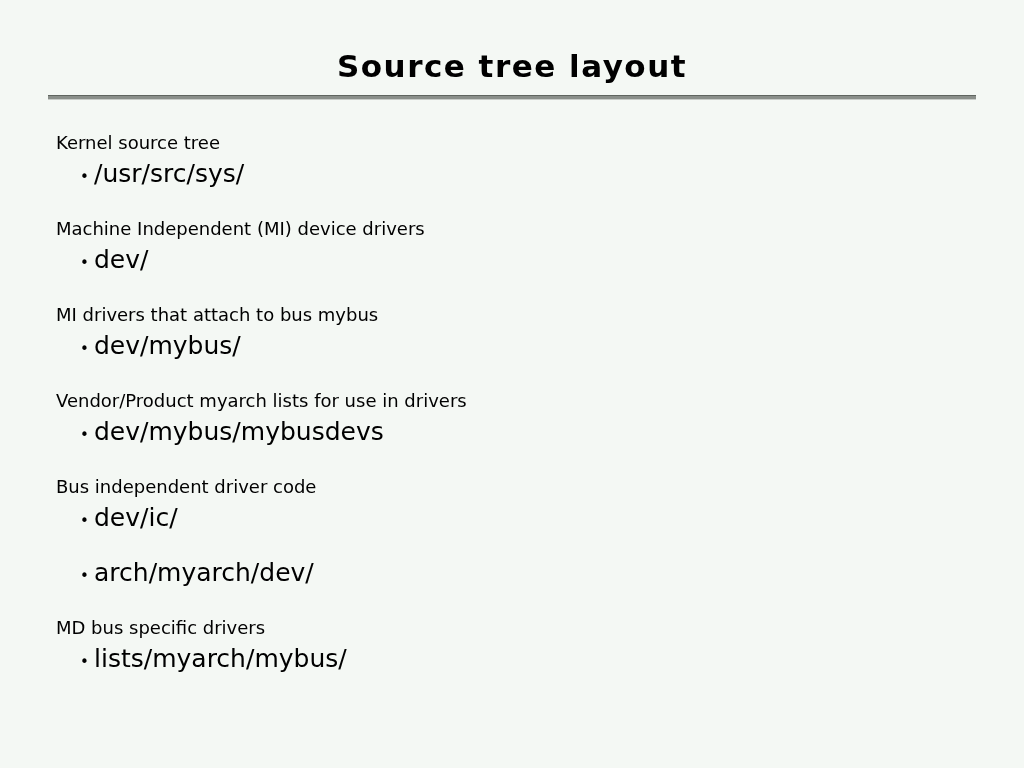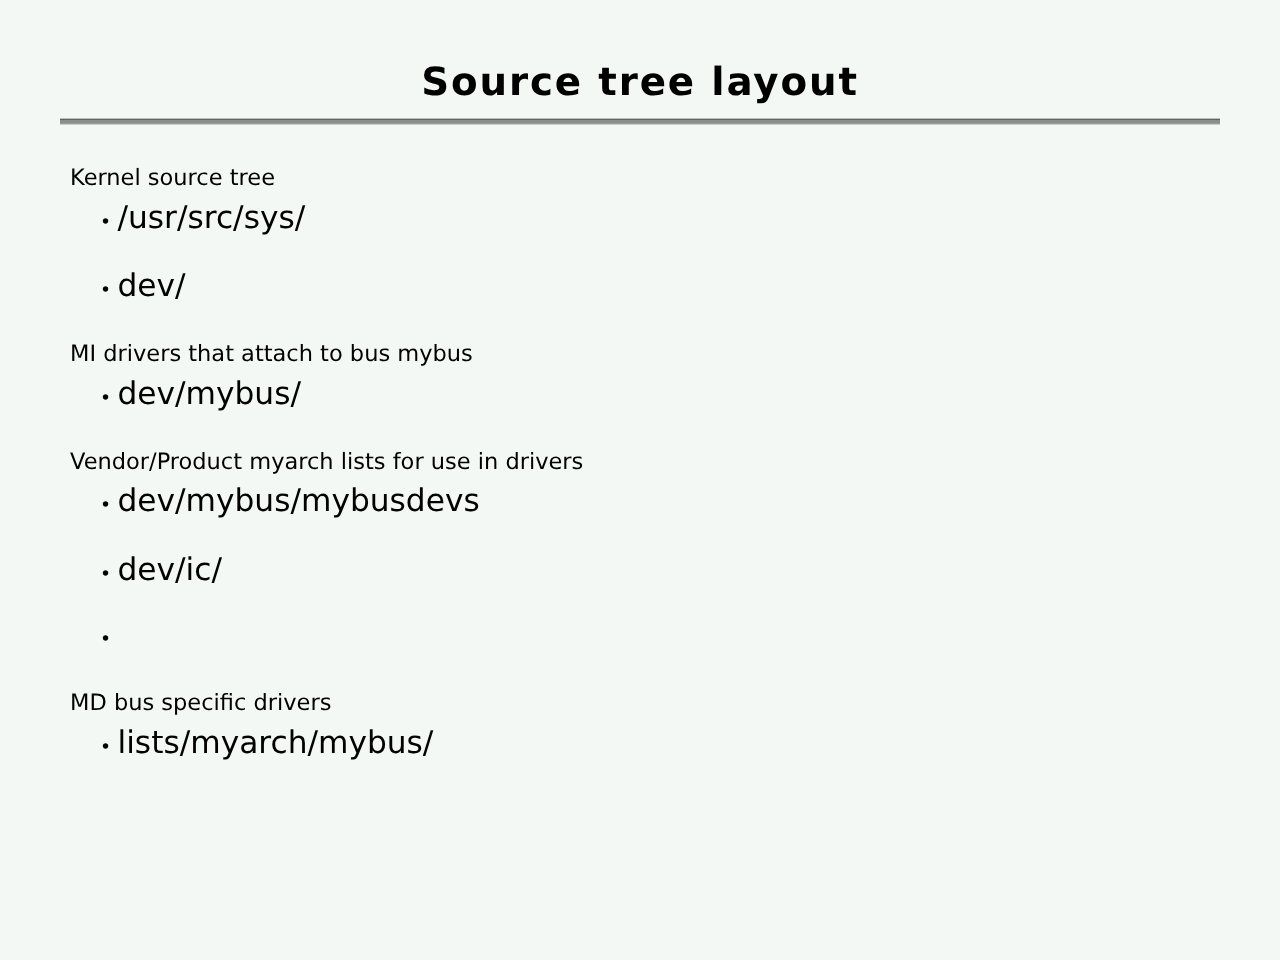--- a/index.html
+++ b/index.html
@@ -92,20 +92,21 @@
 
     <div class="group">
       <div class="group-heading">Kernel source tree</div>
       <div class="bullet-row">
         <span class="bullet-dot">•</span>
         <span class="bullet-text">/usr/src/sys/</span>
       </div>
     </div>
 
     <div class="group">
+      <div class="group-heading">Machine Independent (MI) device drivers</div>
       <div class="bullet-row">
         <span class="bullet-dot">•</span>
         <span class="bullet-text">dev/</span>
       </div>
     </div>
 
     <div class="group">
       <div class="group-heading">MI drivers that attach to bus mybus</div>
       <div class="bullet-row">
         <span class="bullet-dot">•</span>
@@ -115,29 +116,31 @@
 
     <div class="group">
       <div class="group-heading">Vendor/Product myarch lists for use in drivers</div>
       <div class="bullet-row">
         <span class="bullet-dot">•</span>
         <span class="bullet-text">dev/mybus/mybusdevs</span>
       </div>
     </div>
 
     <div class="group">
+      <div class="group-heading">Bus independent driver code</div>
       <div class="bullet-row">
         <span class="bullet-dot">•</span>
         <span class="bullet-text">dev/ic/</span>
       </div>
     </div>
 
     <div class="group">
       <div class="bullet-row">
         <span class="bullet-dot">•</span>
+        <span class="bullet-text">arch/myarch/dev/</span>
       </div>
     </div>
 
     <div class="group">
       <div class="group-heading">MD bus specific drivers</div>
       <div class="bullet-row">
         <span class="bullet-dot">•</span>
         <span class="bullet-text">lists/myarch/mybus/</span>
       </div>
     </div>

